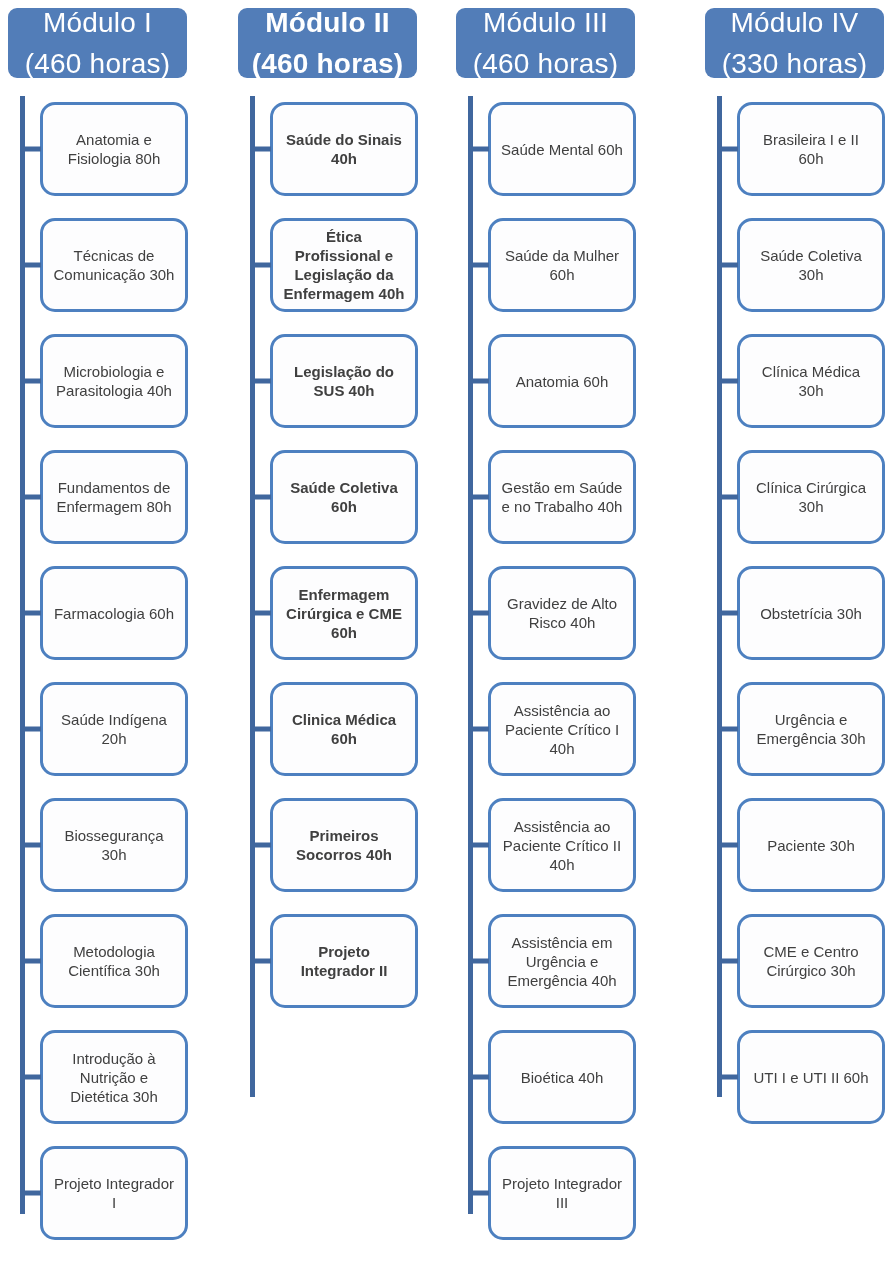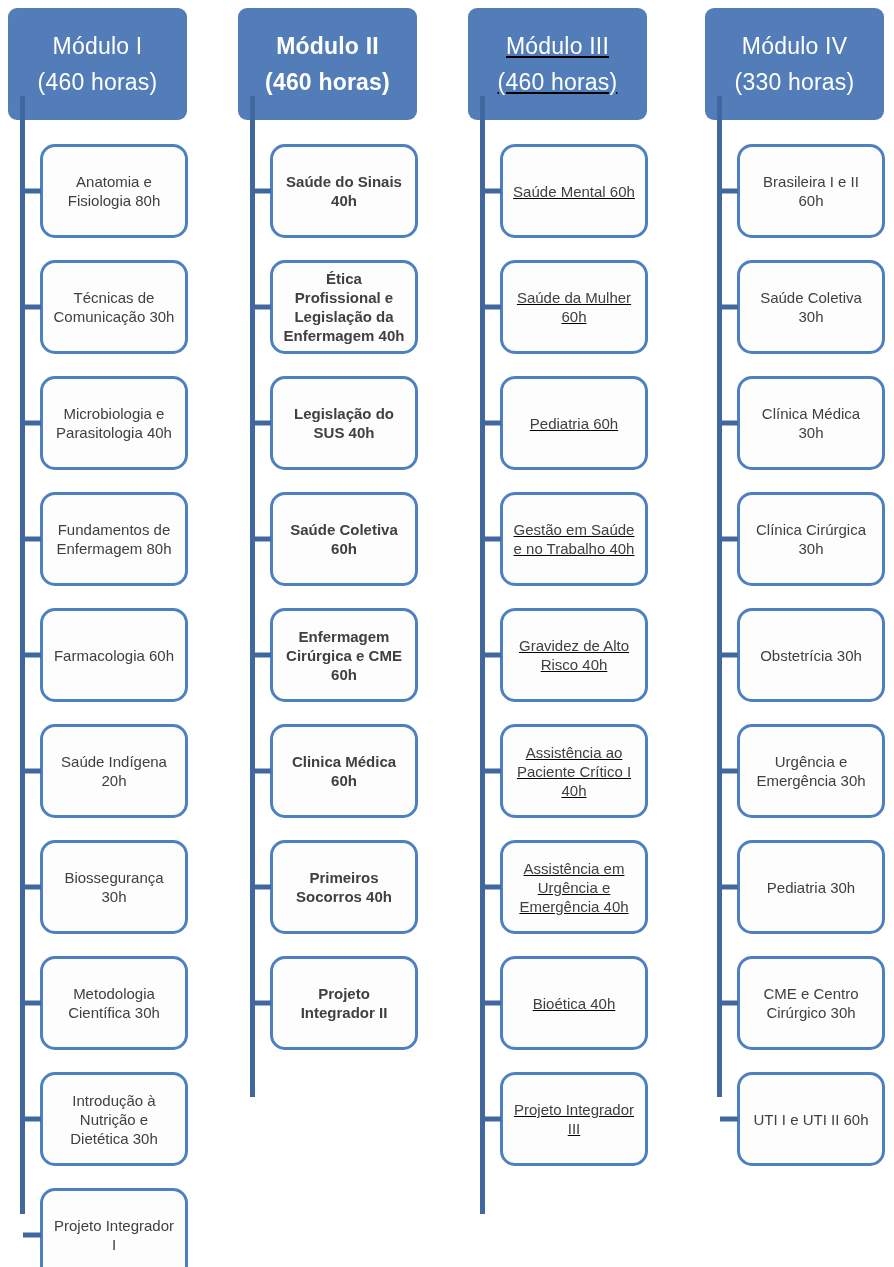--- a/index.html
+++ b/index.html
@@ -20,31 +20,31 @@
     background:var(--canvas-bg);
     overflow:hidden;
   }
   .column{
     position:absolute;
     top:8px;
     width:190px;
   }
   .col-0{left:8px;}
   .col-1{left:238px;font-weight:bold;}
-  .col-2{left:468px;text-decoration:underline;}
+  .col-2{left:456px;}
   .col-3{left:705px;}
   .module-header{
-    width:179px;height:112px;
+    width:179px;height:70px;
     background:var(--header-bg);
     border-radius:9px;
     color:var(--header-text);
     display:flex;flex-direction:column;
     align-items:center;justify-content:center;
     gap:9px;
-    font-size:23px;
+    font-size:28px;
     text-align:center;
     letter-spacing:.2px;
   }
   .vline{
     position:absolute;
     left:12px;top:88px;
     width:5px;
     background:var(--connector);
   }
   .vline.n10{height:1118px;}
@@ -164,30 +164,33 @@
     </div>
     <div class="vline n10"></div>
     <div class="items">
       <div class="item">
           <span>Saúde Mental 60h</span>
         </div>
       <div class="item">
           <span>Saúde da Mulher 60h</span>
         </div>
       <div class="item">
-          <span>Pediatria 60h</span>
+          <span>Anatomia 60h</span>
         </div>
       <div class="item">
           <span>Gestão em Saúde e no Trabalho 40h</span>
         </div>
       <div class="item">
           <span>Gravidez de Alto Risco 40h</span>
         </div>
       <div class="item">
           <span>Assistência ao Paciente Crítico I 40h</span>
+        </div>
+      <div class="item">
+          <span>Assistência ao Paciente Crítico II 40h</span>
         </div>
       <div class="item">
           <span>Assistência em Urgência e Emergência 40h</span>
         </div>
       <div class="item">
           <span>Bioética 40h</span>
         </div>
       <div class="item">
           <span>Projeto Integrador III</span>
         </div>
@@ -213,21 +216,21 @@
       <div class="item">
           <span>Clínica Cirúrgica 30h</span>
         </div>
       <div class="item">
           <span>Obstetrícia 30h</span>
         </div>
       <div class="item">
           <span>Urgência e Emergência 30h</span>
         </div>
       <div class="item">
-          <span>Pediatria 30h</span>
+          <span>Paciente 30h</span>
         </div>
       <div class="item">
           <span>CME e Centro Cirúrgico 30h</span>
         </div>
       <div class="item">
           <span>UTI I e UTI II 60h</span>
         </div>
     </div>
   </div>
 

